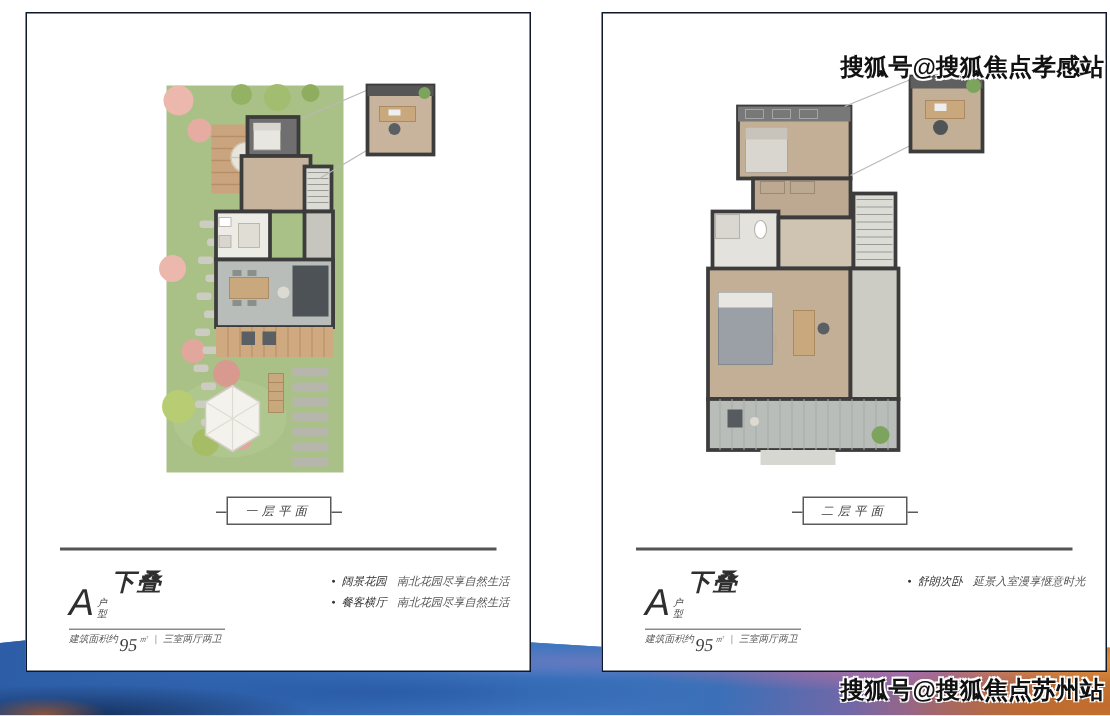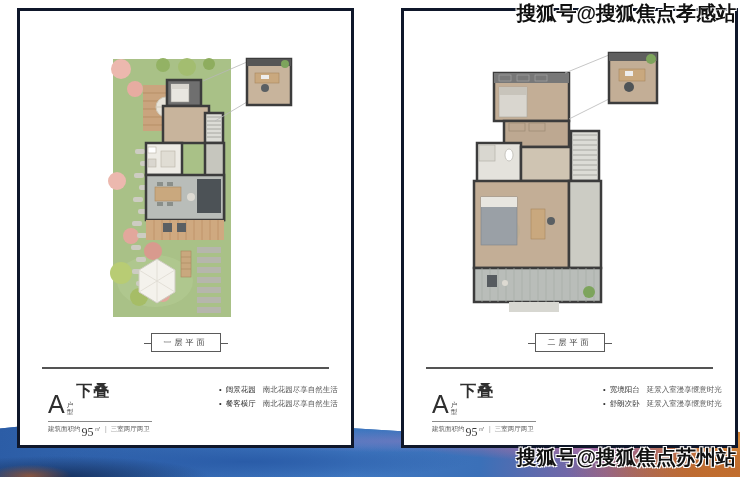--- a/index.html
+++ b/index.html
@@ -17,21 +17,21 @@
       radial-gradient(240px 20px at 79% 45%, rgba(176,112,164,.8), transparent 70%),
       radial-gradient(260px 16px at 55% 35%, rgba(143,124,192,.5), transparent 70%),
       radial-gradient(300px 24px at 33% 72%, #2a5ca8, transparent 75%),
       linear-gradient(96deg,#2c5da6 0%,#3569b2 25%,#3f77c0 48%,#3b70b8 65%,#8a64a0 82%,#b86938 94%,#c97a30 100%);
     background-color:#3a6fb5;
     clip-path:polygon(0 12%,5% 5%,12% 16%,22% 7%,33% 18%,45% 9%,57% 19%,68% 11%,78% 21%,88% 12%,100% 18%,100% 100%,0 100%);
   }
 
   .card{
     position:absolute;top:8px;width:337px;height:440px;z-index:2;
-    background:#ffffff;border:3px solid #0f172a;box-sizing:border-box;
+    background:#ffffff;border:1px solid #0f172a;box-sizing:border-box;font-style:italic;
   }
   .card.left{left:17px;}
   .card.right{left:401px;}
 
   .plan-svg{position:absolute;}
   .card.left .plan-svg{left:85px;top:40px;}
   .card.right .plan-svg{left:65px;top:38px;}
 
   .floor-label{
     position:absolute;top:322px;left:50%;transform:translateX(-50%);
@@ -56,22 +56,22 @@
   .area-line{font-size:6.5px;color:#5a5a5a;white-space:nowrap;display:flex;align-items:flex-start;line-height:1;}
   .area-line .num{font-size:12px;font-family:"Liberation Serif", serif;margin:0 1px;color:#3a3a3a;}
   .area-line .sep{margin:0 4px;color:#9a9a9a;}
 
   .features{list-style:none;margin:0;padding:0;width:138px;}
   .features li{font-size:7.5px;color:#4a4a4a;line-height:14px;white-space:nowrap;margin-left:20px;}
   .features li::before{content:"\2022";margin-right:4px;color:#333;}
   .f-label{margin-right:7px;color:#333;}
   .f-desc{color:#555;}
 
-  .wm{position:absolute;right:4px;z-index:5;font-weight:700;font-size:20px;color:#111;letter-spacing:0px;white-space:nowrap;
-      text-shadow:-1px -1px 0 #fff,1px -1px 0 #fff,-1px 1px 0 #fff,1px 1px 0 #fff;}
+  .wm{position:absolute;right:4px;z-index:5;font-weight:700;font-size:16px;color:#111;letter-spacing:0px;white-space:nowrap;
+      text-shadow:-1px -1px 0 #fff,1px -1px 0 #fff,-1px 1px 0 #fff,1px 1px 0 #fff;margin-top:35px;}
   .wm-top{top:0px;}
   .wm-bottom{bottom:6px;text-align:center;}
 </style>
 </head>
 <body>
 
 <div id="page">
 
   <div class="band"></div>
 
@@ -267,21 +267,20 @@
         <div class="title-underline"></div>
         <div class="area-line">
           <span>建筑面积约</span>
             <span class="num">95</span>
             <span>㎡</span>
           <span class="sep">|</span>
           <span>三室两厅两卫</span>
         </div>
       </div>
       <ul class="features">
-        <li><span class="f-label">宽境阳台</span><span class="f-desc">延景入室漫享惬意时光</span></li>
         <li><span class="f-label">舒朗次卧</span><span class="f-desc">延景入室漫享惬意时光</span></li>
       </ul>
     </div>
   </section>
 
   <div class="wm wm-top">搜狐号@搜狐焦点孝感站</div>
   <div class="wm wm-bottom">搜狐号@搜狐焦点苏州站</div>
 
 </div>
 

